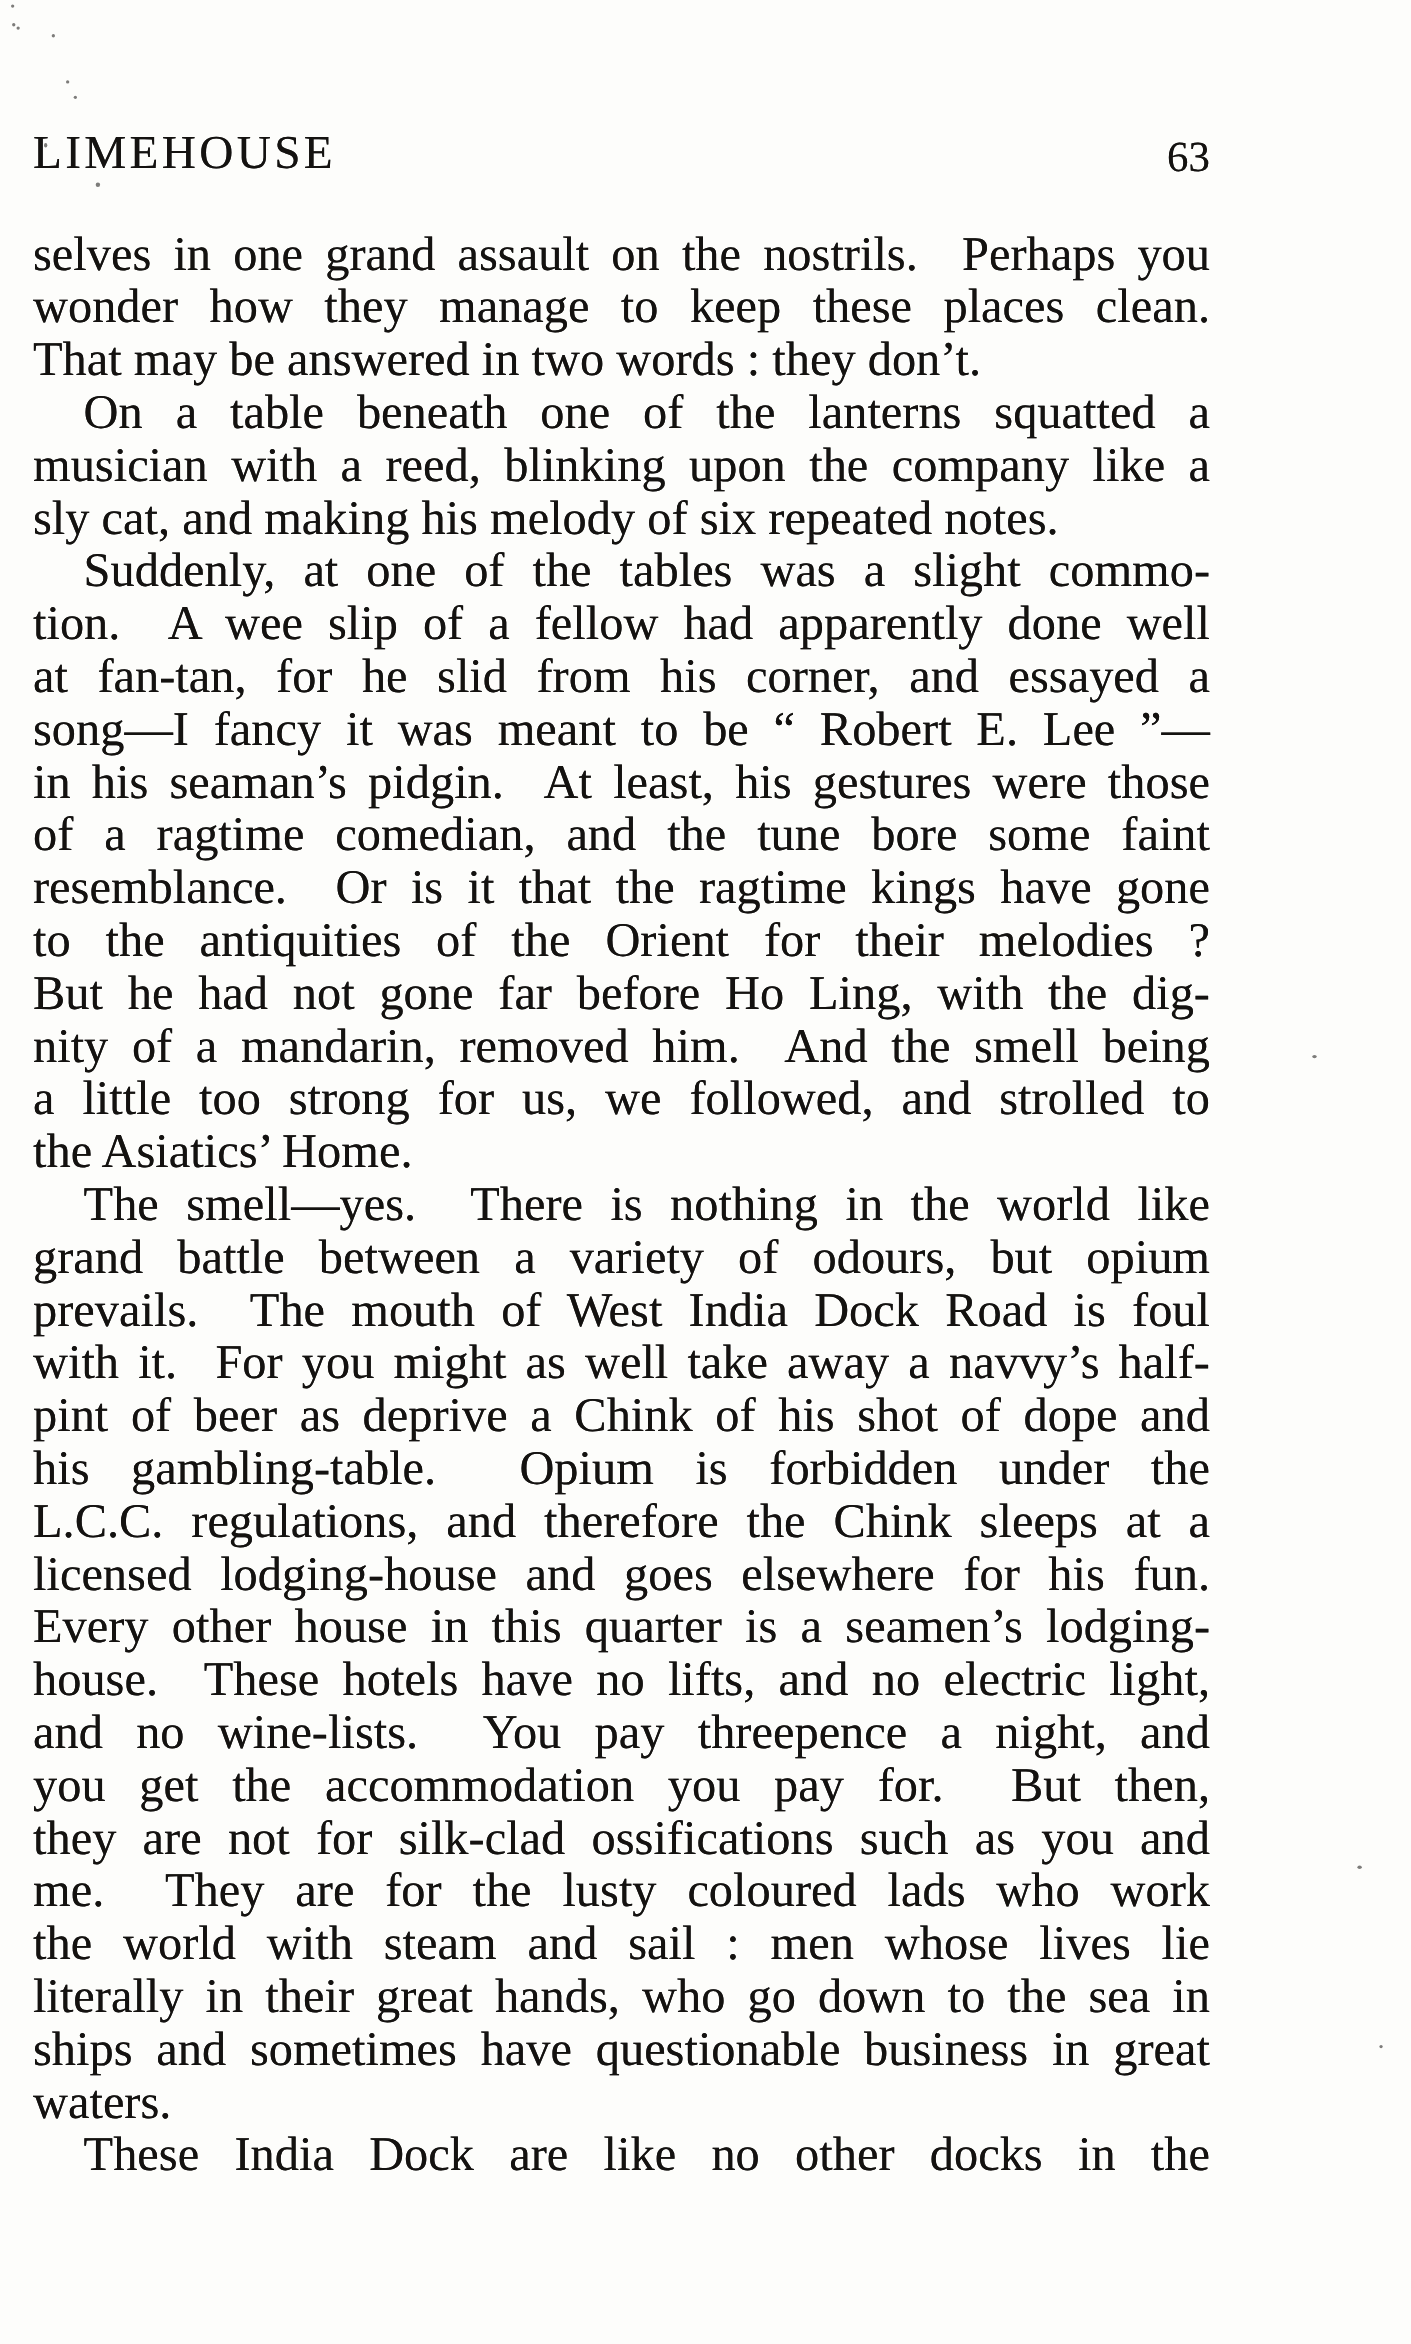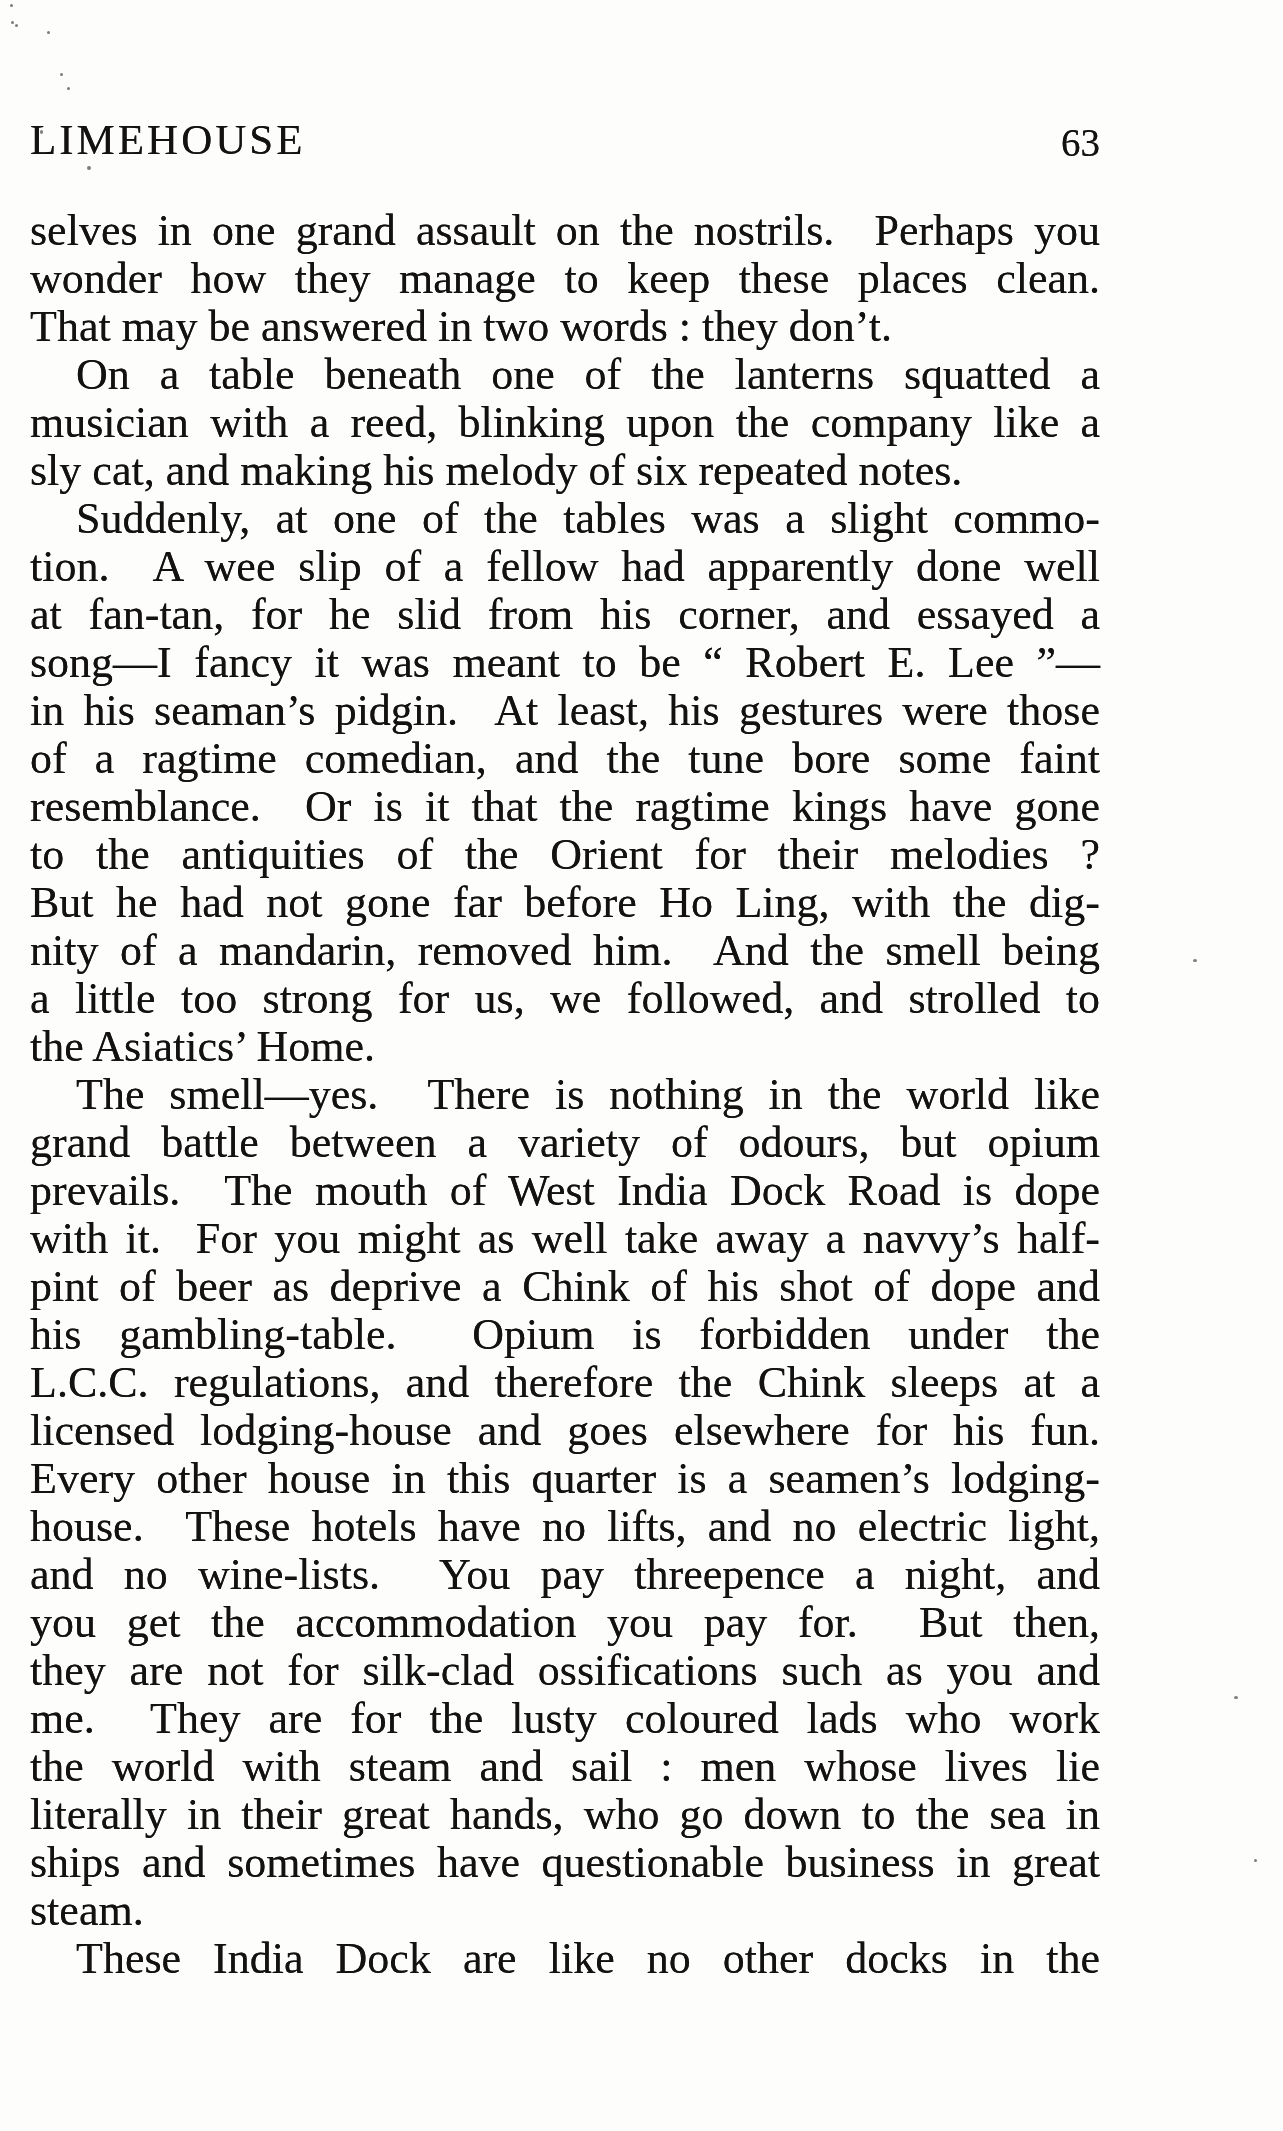--- a/index.html
+++ b/index.html
@@ -99,36 +99,36 @@
         <div class="line">resemblance.  Or is it that the ragtime kings have gone</div>
         <div class="line">to the antiquities of the Orient for their melodies ?</div>
         <div class="line">But he had not gone far before Ho Ling, with the dig-</div>
         <div class="line">nity of a mandarin, removed him.  And the smell being</div>
         <div class="line">a little too strong for us, we followed, and strolled to</div>
         <div class="line no-just">the Asiatics’ Home.</div>
       </div>
       <div class="paragraph">
         <div class="line indent">The smell—yes.  There is nothing in the world like</div>
         <div class="line">grand battle between a variety of odours, but opium</div>
-        <div class="line">prevails.  The mouth of West India Dock Road is dope</div>
+        <div class="line">prevails.  The mouth of West India Dock Road is foul</div>
         <div class="line">with it.  For you might as well take away a navvy’s half-</div>
         <div class="line">pint of beer as deprive a Chink of his shot of dope and</div>
         <div class="line">his gambling-table.  Opium is forbidden under the</div>
         <div class="line">L.C.C. regulations, and therefore the Chink sleeps at a</div>
         <div class="line">licensed lodging-house and goes elsewhere for his fun.</div>
         <div class="line">Every other house in this quarter is a seamen’s lodging-</div>
         <div class="line">house.  These hotels have no lifts, and no electric light,</div>
         <div class="line">and no wine-lists.  You pay threepence a night, and</div>
         <div class="line">you get the accommodation you pay for.  But then,</div>
         <div class="line">they are not for silk-clad ossifications such as you and</div>
         <div class="line">me.  They are for the lusty coloured lads who work</div>
         <div class="line">the world with steam and sail : men whose lives lie</div>
         <div class="line">literally in their great hands, who go down to the sea in</div>
         <div class="line">ships and sometimes have questionable business in great</div>
-        <div class="line no-just">steam.</div>
+        <div class="line no-just">waters.</div>
       </div>
       <div class="paragraph">
         <div class="line indent">These India Dock are like no other docks in the</div>
       </div>
     </div>
 
   <div class="speck" style="left:10px;  top:4px;   width:3px; height:3px;"></div>
   <div class="speck" style="left:11px;  top:21px;  width:3px; height:3px;"></div>
   <div class="speck" style="left:15px;  top:24px;  width:3px; height:3px;"></div>
   <div class="speck" style="left:47px;  top:31px;  width:3px; height:3px;"></div>

